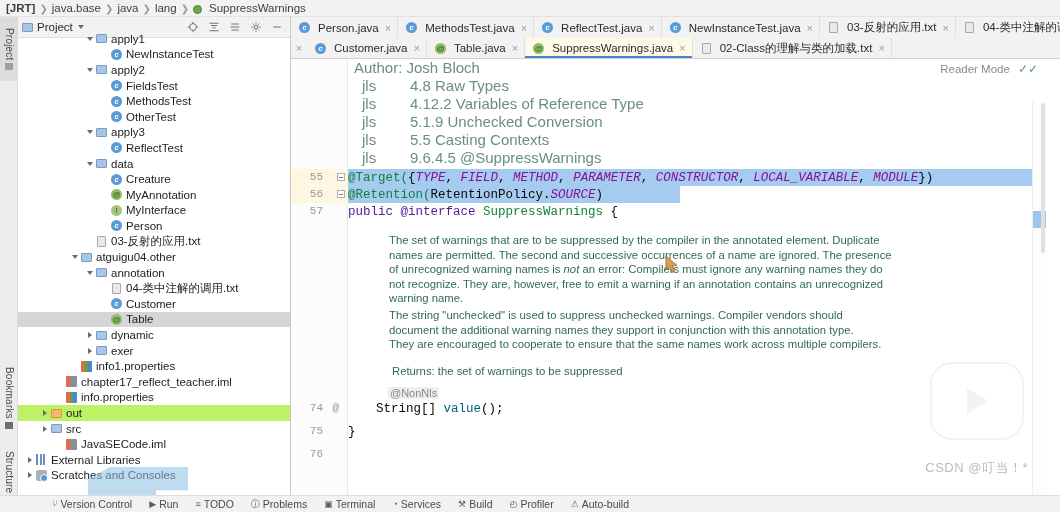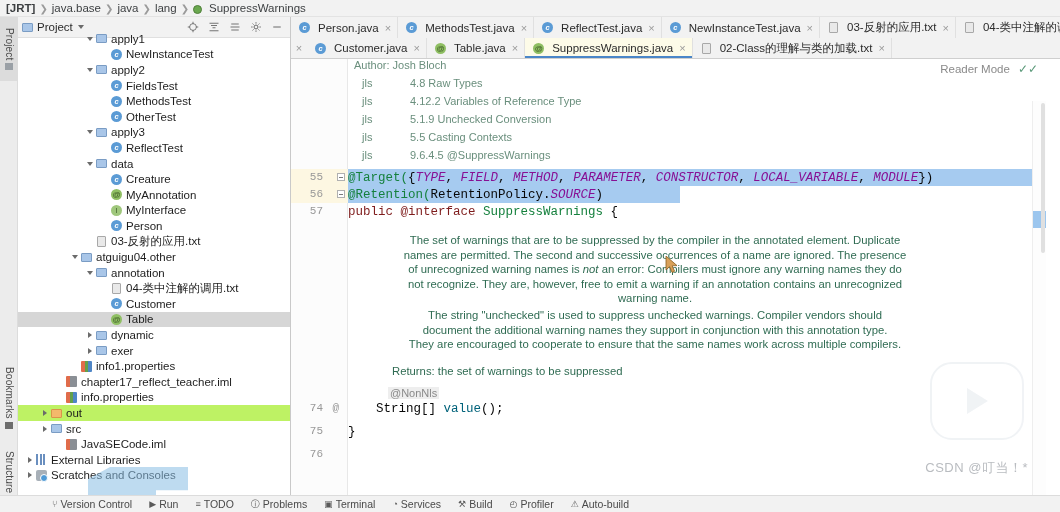--- a/index.html
+++ b/index.html
@@ -123,29 +123,29 @@
   .gutter{ position:absolute; left:0; top:0; bottom:0; width:57px; background:#fcfcfc; border-right:1px solid #e8e8e8; }
   .gline{ position:absolute; right:24px; font-size:11px; color:#999; font-family:"Liberation Mono", monospace; }
   .gat{ position:absolute; right:8px; font-size:11px; color:#999; font-family:"Liberation Mono", monospace; }
   .gband{ position:absolute; left:0; width:57px; height:17px; background:#fdf7e2; }
   .fold{ position:absolute; left:46px; width:8px; height:8px; border:1px solid #b0b0b0; background:#fff; }
   .fold::after{ content:''; position:absolute; left:1px; top:3px; width:4px; height:1px; background:#7a7a7a; }
 
   .ctext{ position:absolute; left:57px; top:0; right:0; bottom:0; }
   .cl{ position:absolute; left:0; font-family:"Liberation Mono", monospace; font-size:12.5px; white-space:pre; }
   .selband{ position:absolute; background:#a6cbf0; }
-  .kw{ color:#7f1d1d; }
+  .kw{ color:#4c1d95; }
   .ann{ color:#15803d; }
   .ital{ font-style:italic; color:#871094; }
   .mth{ color:#00627a; }
   .plain{ color:#080808; }
 
   
-  .jdoc{ position:absolute; font-family:"Liberation Sans", sans-serif; color:#2f6b52; font-size:11.3px; line-height:14.6px;text-align:center; }
-  .jrow{ position:absolute; font-size:11px; }
+  .jdoc{ position:absolute; font-family:"Liberation Sans", sans-serif; color:#2f6b52; font-size:11.3px; line-height:14.6px; }
+  .jrow{ position:absolute; font-size:15px; }
   .jtag{ color:#6a8f7d; }
   .nonnls{ background:#eeeeee; color:#8a8a8a; font-family:"Liberation Sans",sans-serif; font-size:11px; padding:0 2px; }
 
   
   .rstrip{ position:absolute; right:0; top:42px; bottom:0; width:14px; background:#fdfdfd; border-left:1px solid #eee; }
   .rmark{ position:absolute; left:0; width:14px; height:17px; background:#9cc6ee; }
   .rthumb{ position:absolute; right:1px; top:2px; width:4px; height:150px; background:#e0e0e0; border-radius:2px; }
 
   
   .wm-play{

